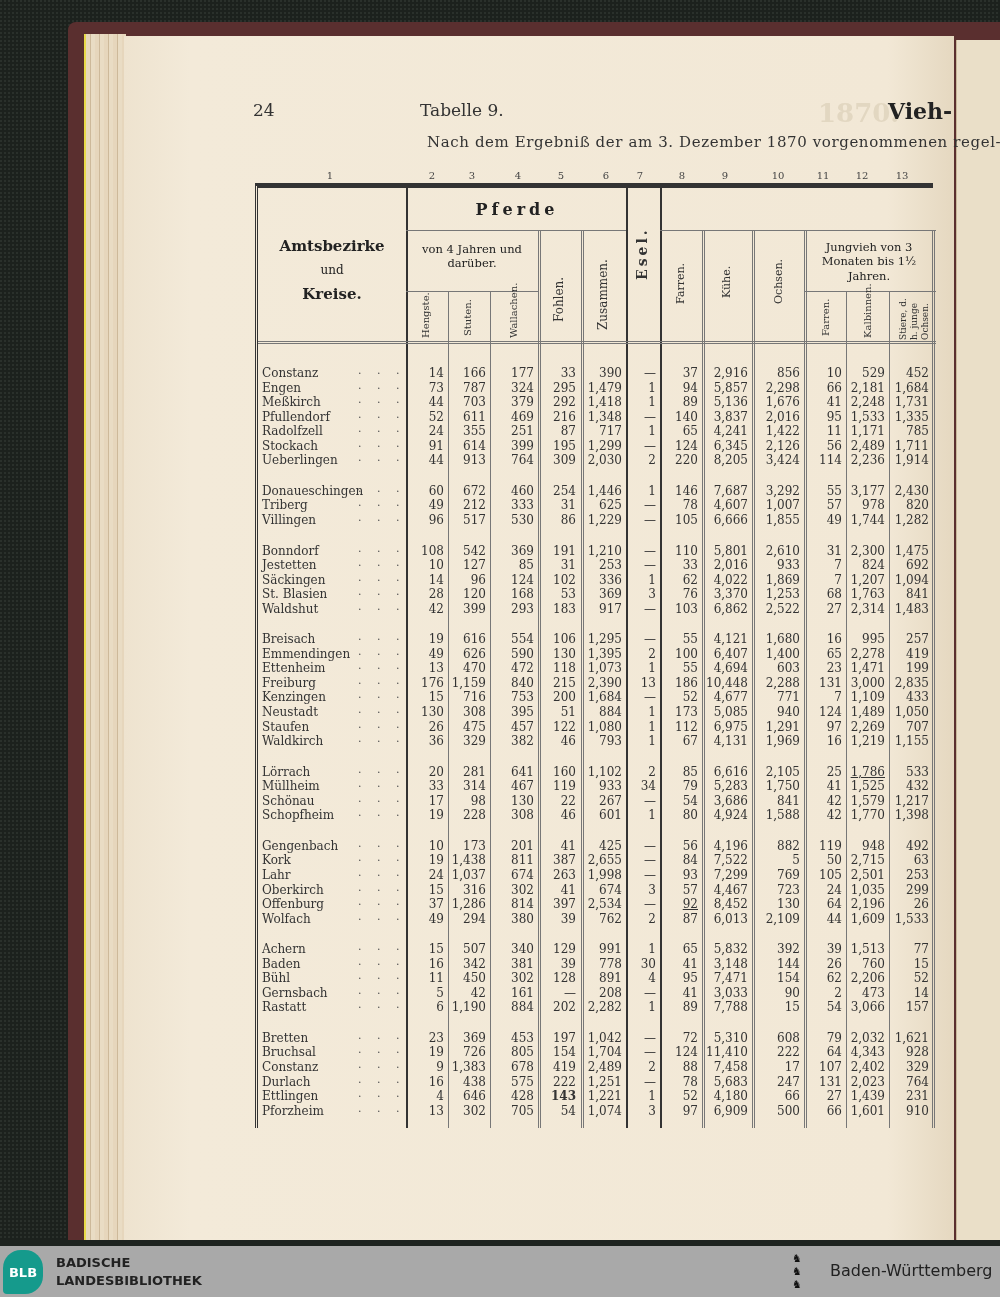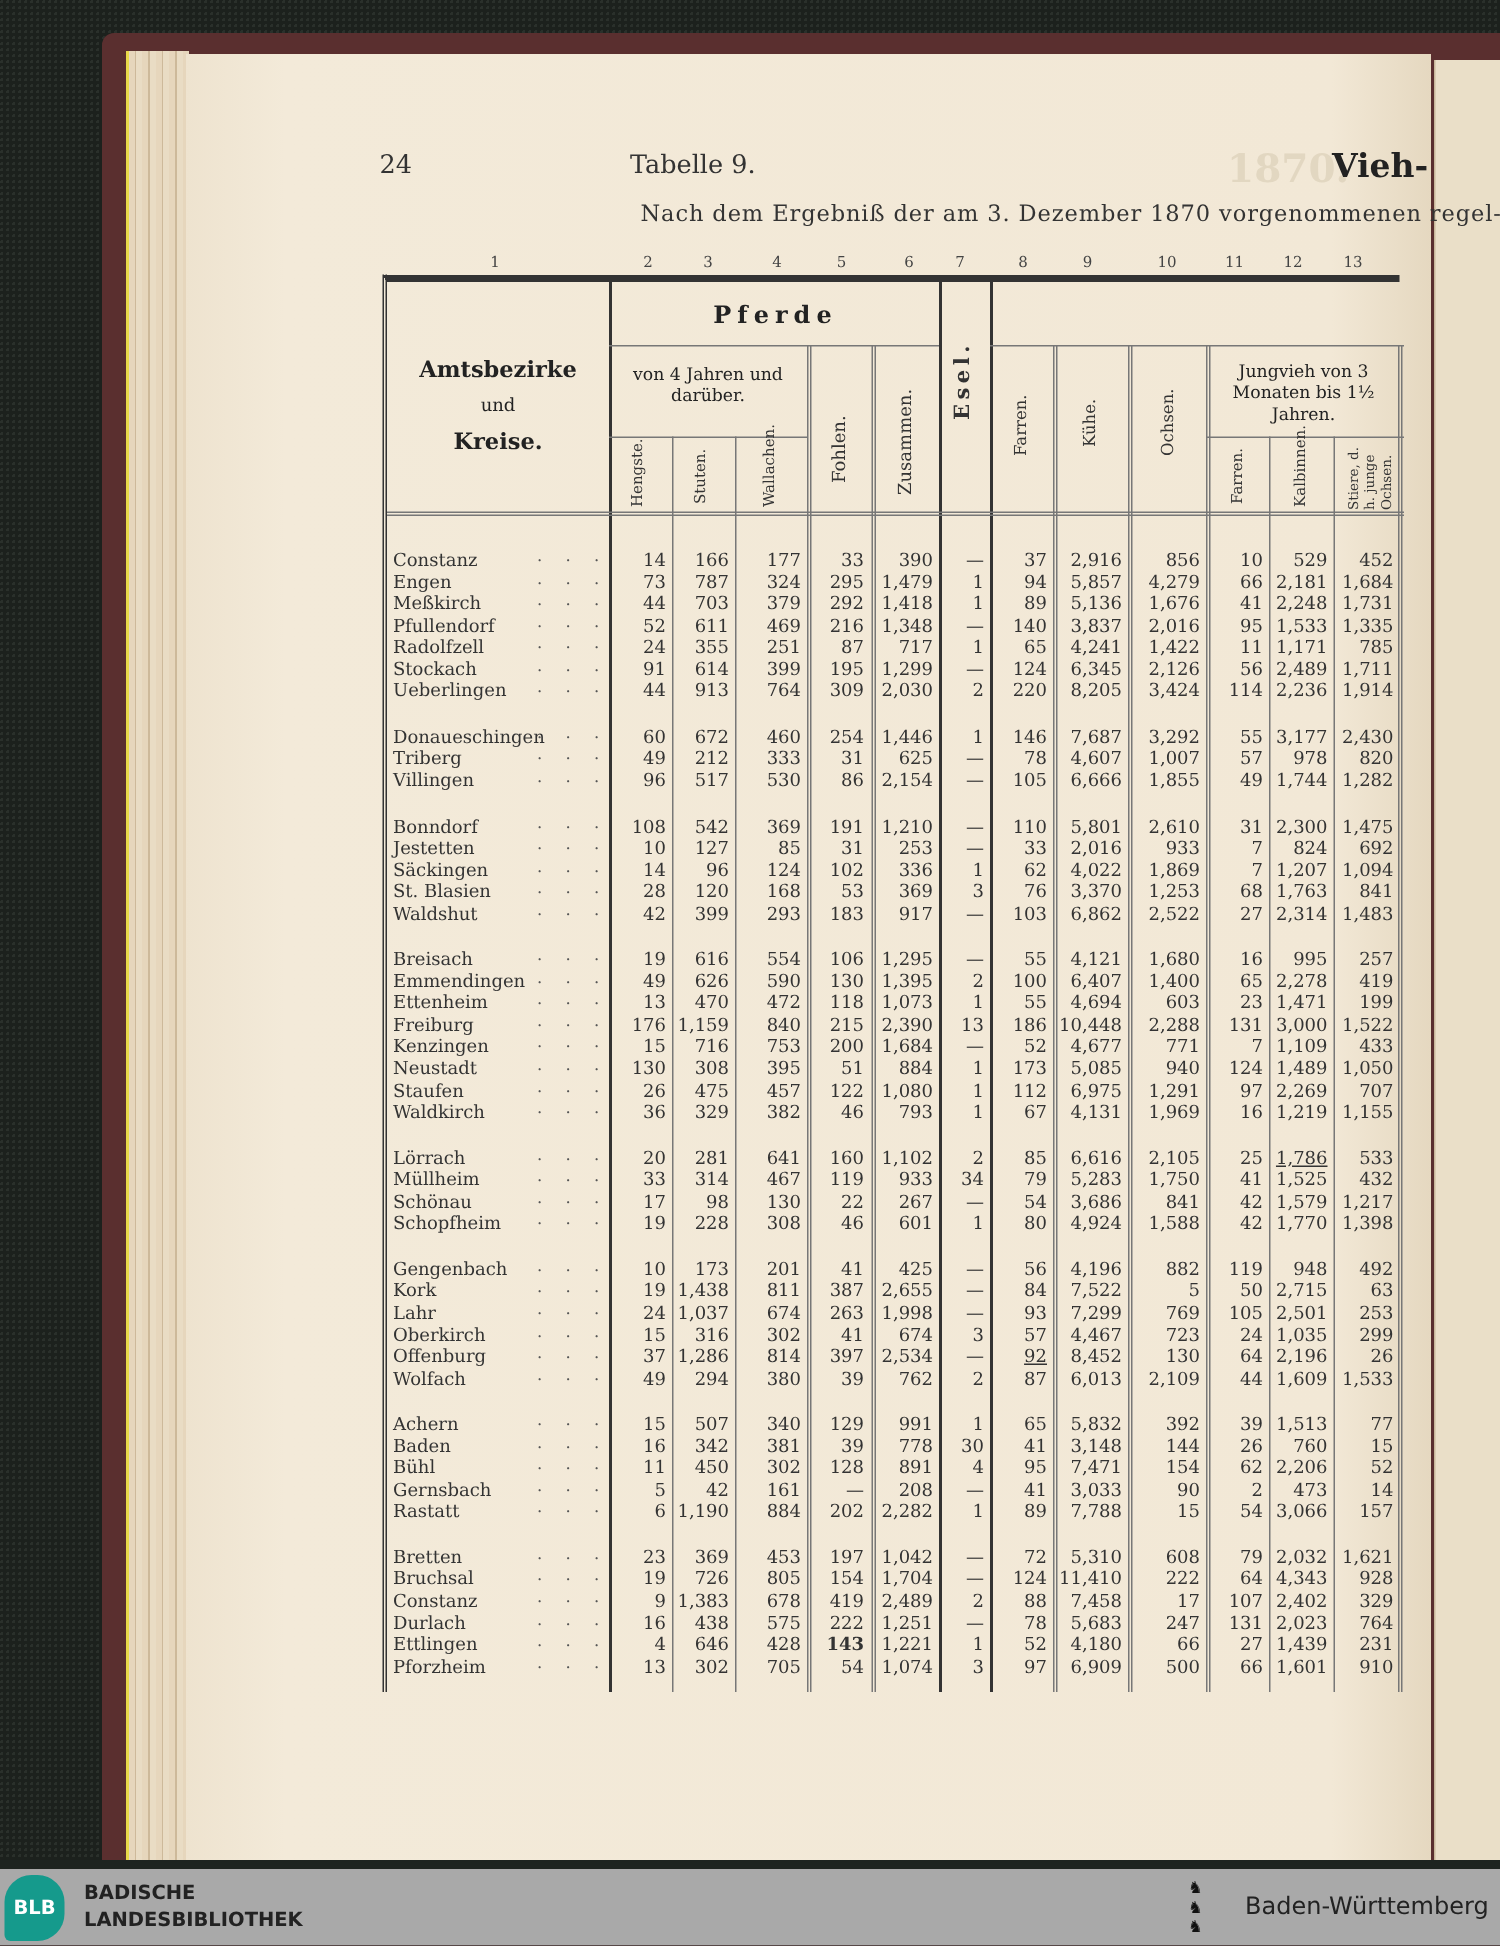--- a/index.html
+++ b/index.html
@@ -166,21 +166,21 @@
         <span class="district">Engen</span>
         <span class="dots">. . .</span>
         <span class="cell" style="right: 492px;">73</span>
         <span class="cell" style="right: 450px;">787</span>
         <span class="cell" style="right: 402px;">324</span>
         <span class="cell" style="right: 360px;">295</span>
         <span class="cell" style="right: 314px;">1,479</span>
         <span class="cell" style="right: 280px;">1</span>
         <span class="cell" style="right: 238px;">94</span>
         <span class="cell" style="right: 188px;">5,857</span>
-        <span class="cell" style="right: 136px;">4,279</span>
+        <span class="cell" style="right: 136px;">2,298</span>
         <span class="cell" style="right: 94px;">66</span>
         <span class="cell" style="right: 51px;">2,181</span>
         <span class="cell" style="right: 7px;">1,684</span>
       </div>
       <div class="row" style="top: 207.1px;">
         <span class="district">Meßkirch</span>
         <span class="dots">. . .</span>
         <span class="cell" style="right: 492px;">44</span>
         <span class="cell" style="right: 450px;">703</span>
         <span class="cell" style="right: 402px;">379</span>
@@ -290,21 +290,21 @@
         <span class="cell" style="right: 51px;">978</span>
         <span class="cell" style="right: 7px;">820</span>
       </div>
       <div class="row" style="top: 324.95px;">
         <span class="district">Villingen</span>
         <span class="dots">. . .</span>
         <span class="cell" style="right: 492px;">96</span>
         <span class="cell" style="right: 450px;">517</span>
         <span class="cell" style="right: 402px;">530</span>
         <span class="cell" style="right: 360px;">86</span>
-        <span class="cell" style="right: 314px;">2,154</span>
+        <span class="cell" style="right: 314px;">1,229</span>
         <span class="cell" style="right: 280px;">—</span>
         <span class="cell" style="right: 238px;">105</span>
         <span class="cell" style="right: 188px;">6,666</span>
         <span class="cell" style="right: 136px;">1,855</span>
         <span class="cell" style="right: 94px;">49</span>
         <span class="cell" style="right: 51px;">1,744</span>
         <span class="cell" style="right: 7px;">1,282</span>
       </div>
       <div class="row" style="top: 355.5px;">
         <span class="district">Bonndorf</span>
@@ -441,21 +441,21 @@
         <span class="cell" style="right: 450px;">1,159</span>
         <span class="cell" style="right: 402px;">840</span>
         <span class="cell" style="right: 360px;">215</span>
         <span class="cell" style="right: 314px;">2,390</span>
         <span class="cell" style="right: 280px;">13</span>
         <span class="cell" style="right: 238px;">186</span>
         <span class="cell" style="right: 188px;">10,448</span>
         <span class="cell" style="right: 136px;">2,288</span>
         <span class="cell" style="right: 94px;">131</span>
         <span class="cell" style="right: 51px;">3,000</span>
-        <span class="cell" style="right: 7px;">1,522</span>
+        <span class="cell" style="right: 7px;">2,835</span>
       </div>
       <div class="row" style="top: 502.45px;">
         <span class="district">Kenzingen</span>
         <span class="dots">. . .</span>
         <span class="cell" style="right: 492px;">15</span>
         <span class="cell" style="right: 450px;">716</span>
         <span class="cell" style="right: 402px;">753</span>
         <span class="cell" style="right: 360px;">200</span>
         <span class="cell" style="right: 314px;">1,684</span>
         <span class="cell" style="right: 280px;">—</span>

